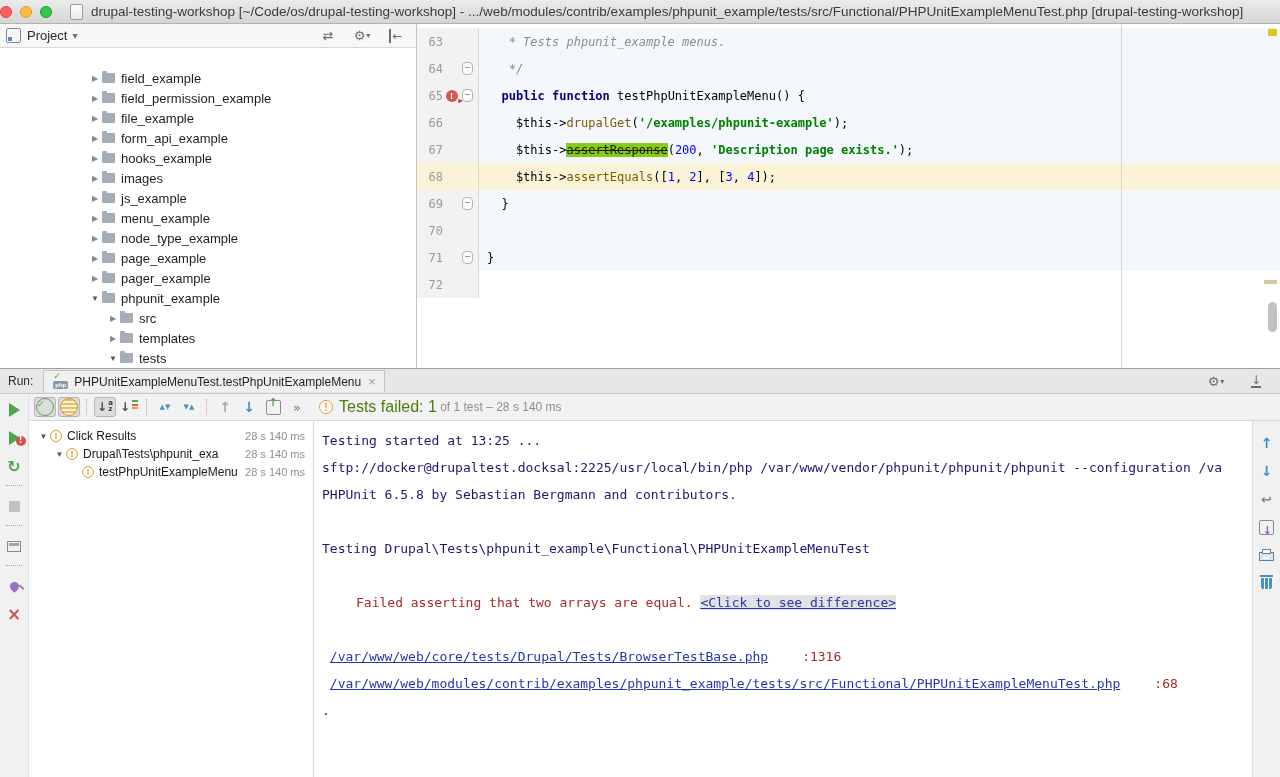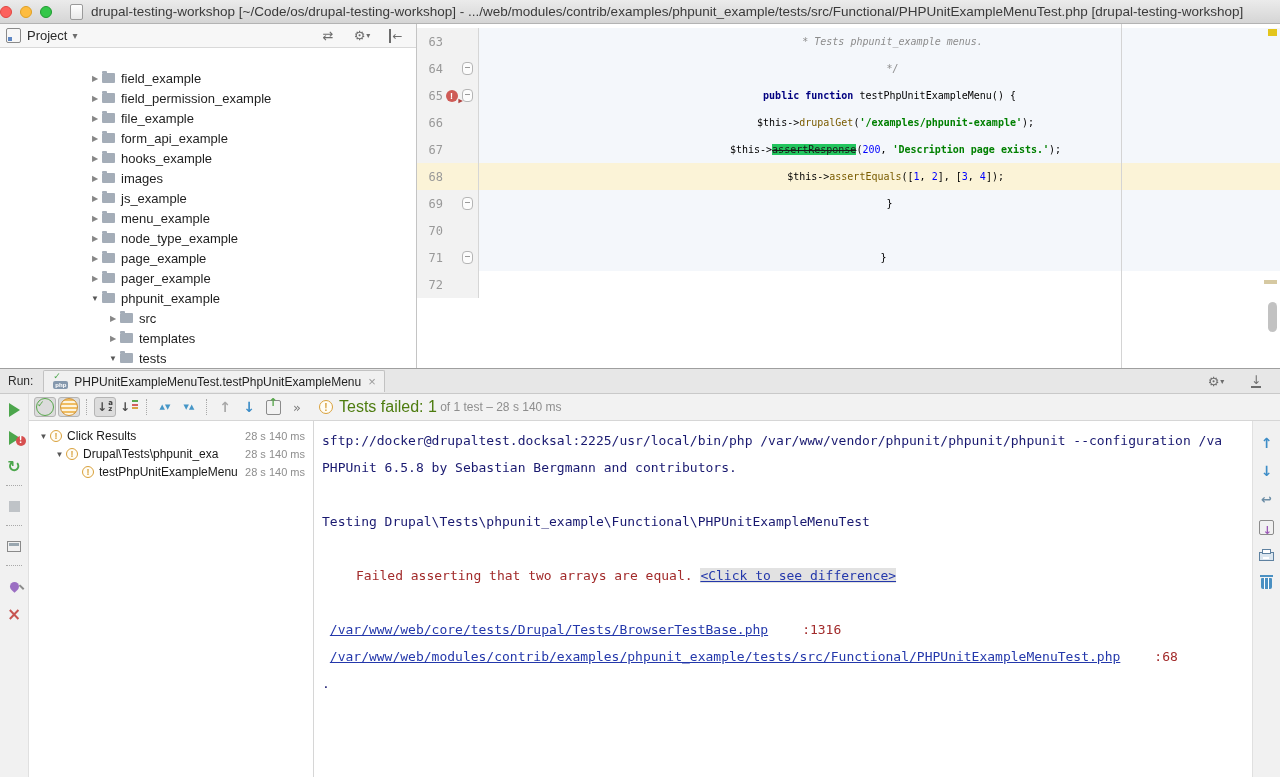--- a/index.html
+++ b/index.html
@@ -51,30 +51,30 @@
   .ed-num{width:26px;text-align:right;font-size:12px;color:#999;flex:none;}
   .ed-gicon{width:17px;flex:none;display:flex;align-items:center;justify-content:center;}
   .ed-fold{width:15px;flex:none;display:flex;align-items:center;justify-content:center;}
   .foldm{width:9px;height:11px;border:1px solid #b5b5b5;border-radius:4px;background:#fcfcfc;position:relative;}
   .foldm::after{content:"";position:absolute;left:2px;right:2px;top:4px;height:1px;background:#9a9a9a;}
   .fail-gicon{width:12px;height:12px;background:#cf5b56;border-radius:50%;color:#fff;
     font-size:9px;font-weight:bold;display:flex;align-items:center;justify-content:center;
     position:relative;font-family:"Liberation Sans",sans-serif;}
   .fail-gicon::after{content:"▸";position:absolute;right:-5px;bottom:-3px;color:#b04441;font-size:8px;}
   .ed-code{flex:1;display:flex;align-items:center;padding-left:8px;white-space:pre;
-    font-size:10px;background:#fff;justify-content:center;}
+    font-size:12px;background:#fff;}
   .ed-row.tint .ed-code{background:#f4f7fb;}
   .ed-row.caret .ed-code,.ed-row.caret .gut{background:#fbf3d7;}
   .tk-cmt{color:#8c8c8c;font-style:italic;}
   .tk-kw{color:#000080;font-weight:bold;}
   .tk-pln{color:#000;}
   .tk-fn{color:#7a5c00;}
   .tk-num{color:#0000ff;}
   .tk-str{color:#008000;font-weight:bold;}
-  .tk-dep{color:#1a1a1a;text-decoration:line-through;background:#22c55e;}
+  .tk-dep{color:#1a1a1a;text-decoration:line-through;background:#84cc16;}
   #margin-guide{position:absolute;left:704px;top:0;bottom:0;width:1px;background:#d4d4d4;}
   .stripe-mark{position:absolute;right:3px;}
   .stripe-mark.warn{top:5px;width:9px;height:7px;background:#e3c51c;}
   .stripe-mark.tan{top:256px;width:13px;height:4px;background:#d6c9a2;}
   #ed-scroll-thumb{position:absolute;right:3px;top:278px;width:9px;height:30px;
     background:rgba(120,120,120,.45);border-radius:5px;}
   
   #runpanel{position:absolute;left:0;top:368px;width:1280px;height:409px;
     border-top:1px solid #9f9f9f;box-sizing:border-box;display:flex;flex-direction:column;background:#fff;}
   #runtabs{height:24px;flex:none;background:#e7e7e7;border-bottom:1px solid #c9c9c9;
@@ -484,20 +484,21 @@
             </div>
             <div class="t-row" style="padding-left: 40px;">
               <span class="t-arrow"></span>
               <span class="badge-fail t-badge">!</span>
               <span class="t-label">testPhpUnitExampleMenu</span>
               <span class="t-dur">28 s 140 ms</span>
             </div>
           </div>
         <div id="console">
           <div id="console-lines">
+              <div class="c-line"><span class="c-out">Testing started at 13:25 ...</span></div>
               <div class="c-line"><span class="c-out">sftp://docker@drupaltest.docksal:2225/usr/local/bin/php /var/www/vendor/phpunit/phpunit/phpunit --configuration /va</span></div>
               <div class="c-line"><span class="c-out">PHPUnit 6.5.8 by Sebastian Bergmann and contributors.</span></div>
               <div class="c-line"></div>
               <div class="c-line"><span class="c-out">Testing Drupal\Tests\phpunit_example\Functional\PHPUnitExampleMenuTest</span></div>
               <div class="c-line"></div>
               <div class="c-line"><span class="c-err">Failed asserting that two arrays are equal. </span><span class="c-linkbox">&lt;Click to see difference&gt;</span></div>
               <div class="c-line"></div>
               <div class="c-line"><span class="c-out"> </span><span class="c-link">/var/www/web/core/tests/Drupal/Tests/BrowserTestBase.php</span><span class="c-err">:1316</span></div>
               <div class="c-line"><span class="c-out"> </span><span class="c-link">/var/www/web/modules/contrib/examples/phpunit_example/tests/src/Functional/PHPUnitExampleMenuTest.php</span><span class="c-err">:68</span></div>
               <div class="c-line"><span class="c-out">.</span></div>

